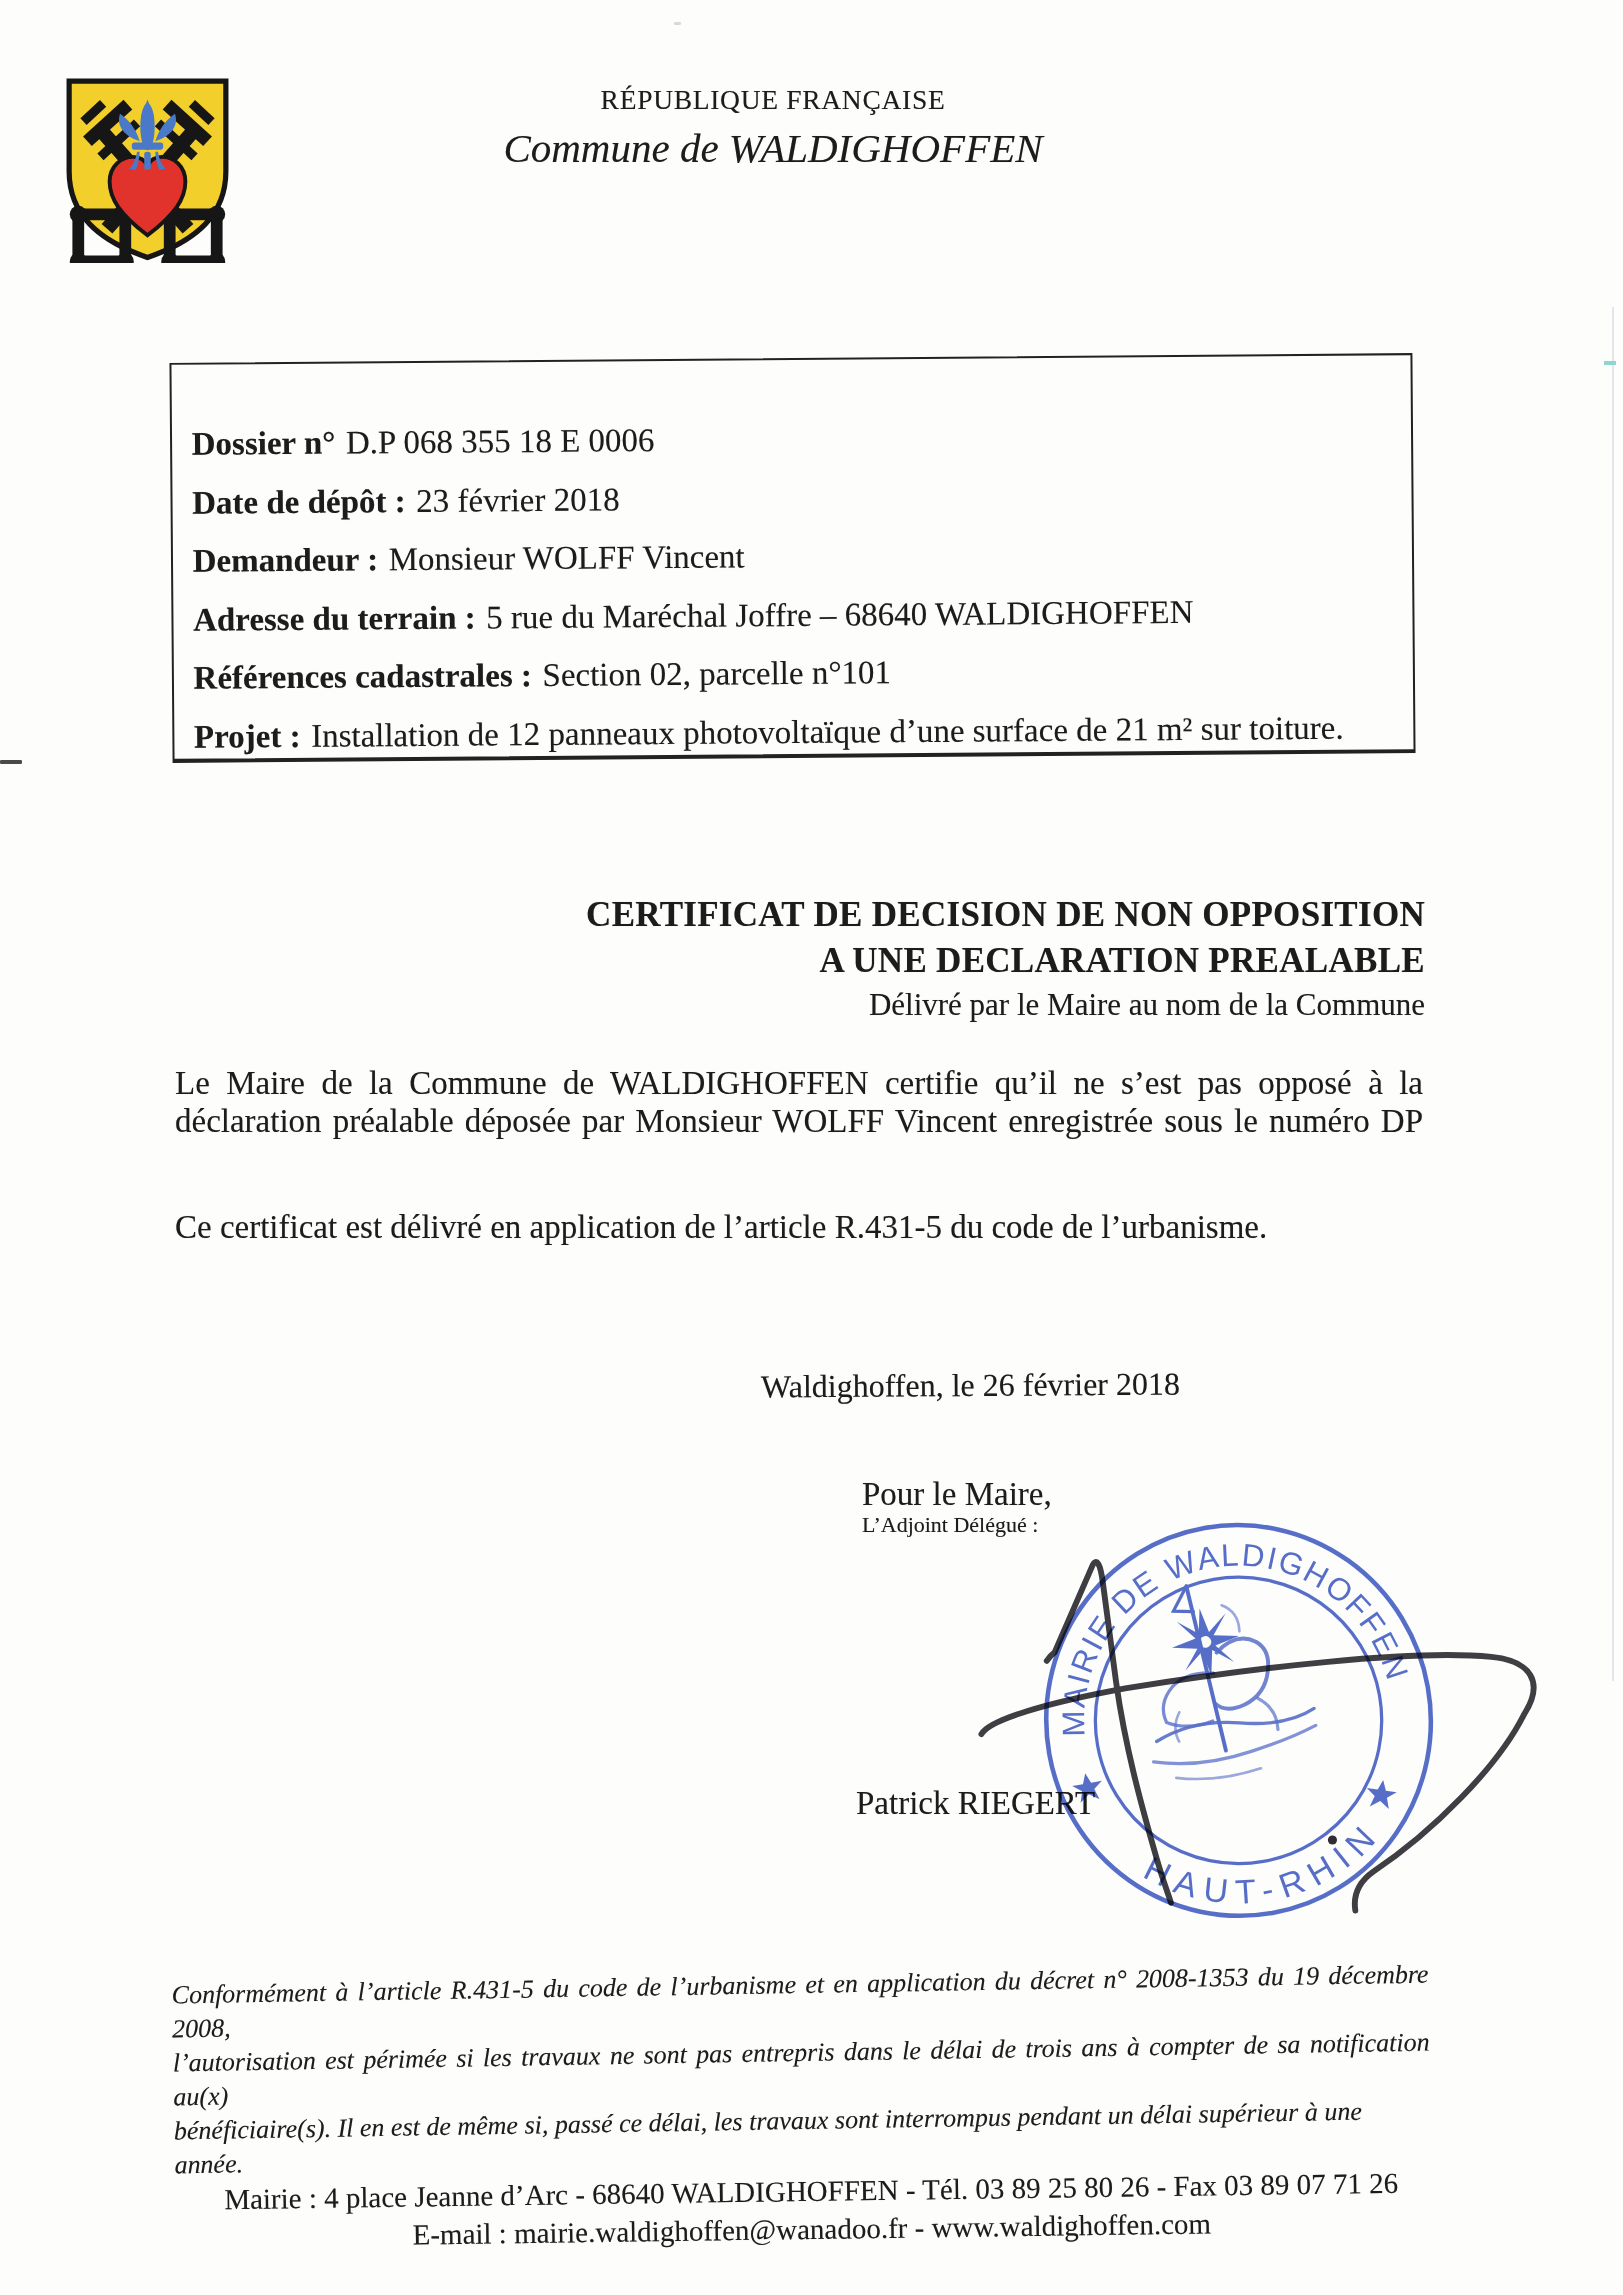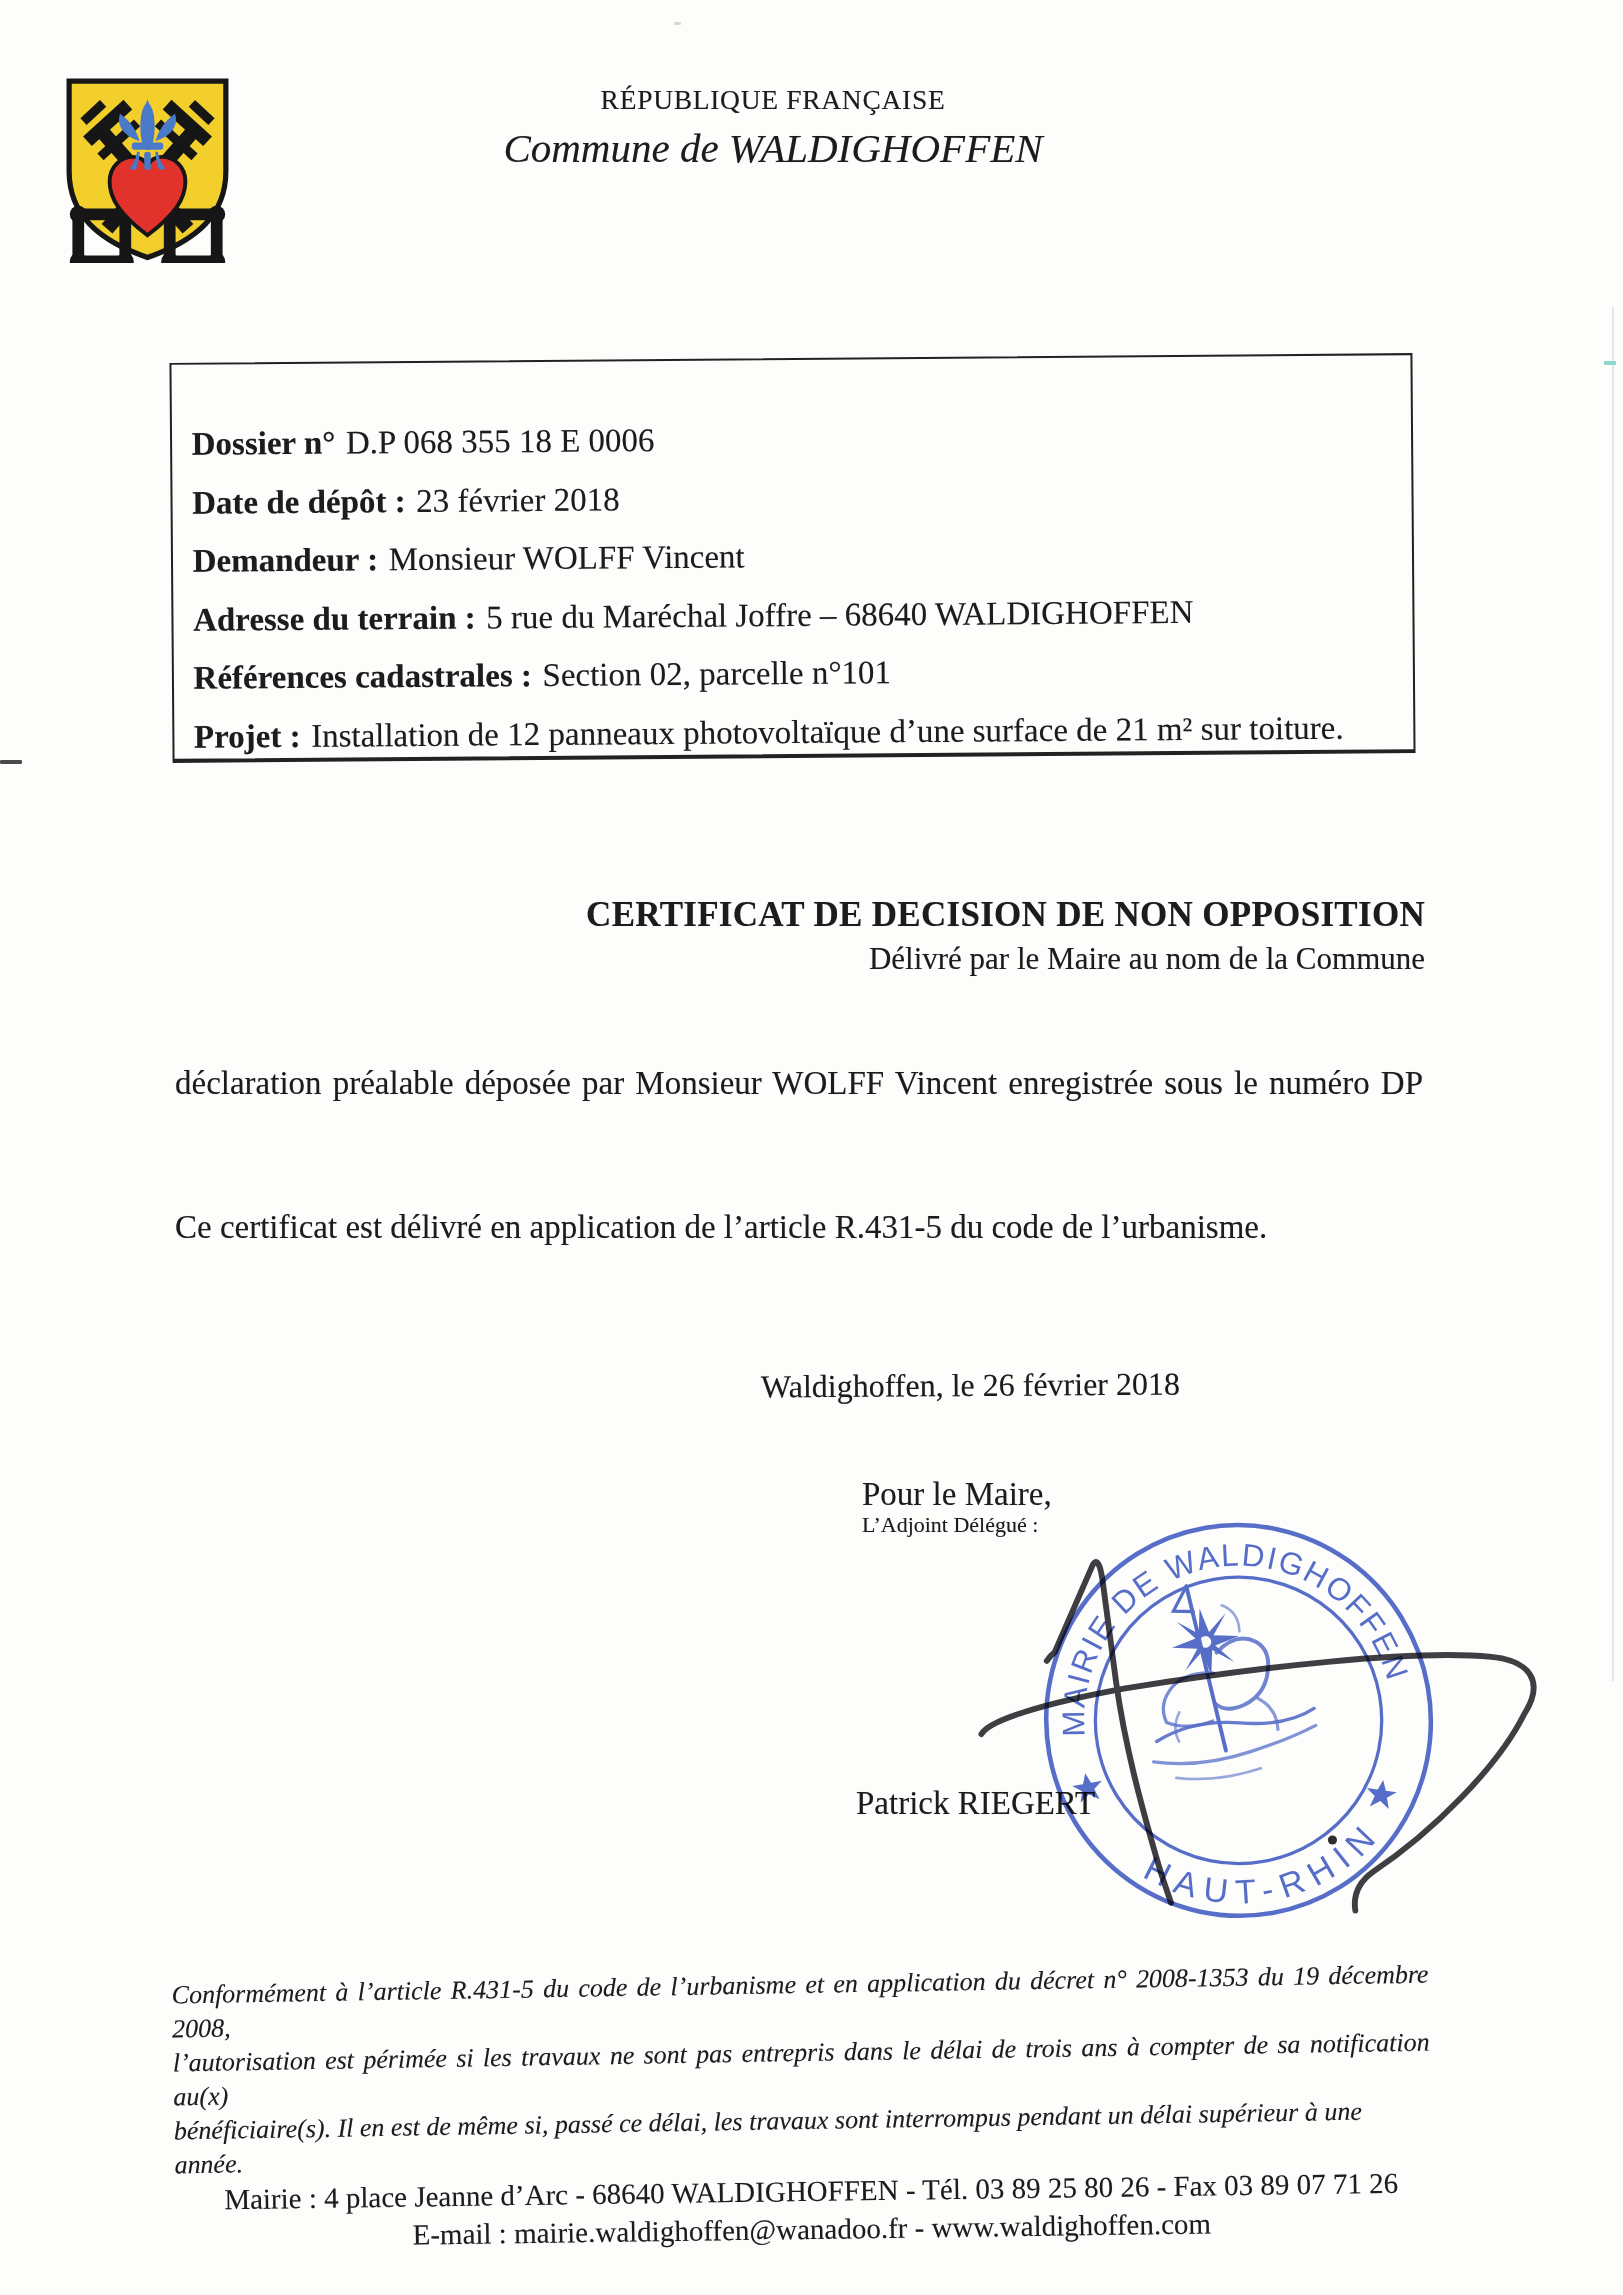--- a/index.html
+++ b/index.html
@@ -112,24 +112,26 @@
     <div class="drow">
       <span class="dlbl">Références cadastrales :</span><span>Section 02, parcelle n°101</span>
     </div>
     <div class="drow">
       <span class="dlbl">Projet :</span><span>Installation de 12 panneaux photovoltaïque d’une surface de 21 m² sur toiture.</span>
     </div>
   </div>
 
   <div class="abs doc" id="title-block">
     <div class="tl">CERTIFICAT DE DECISION DE NON OPPOSITION</div>
+    <div class="tl">A UNE DECLARATION PREALABLE</div>
     <div class="tsub">Délivré par le Maire au nom de la Commune</div>
   </div>
 
   <div class="abs doc" id="para1">
+    <div class="jline">Le Maire de la Commune de WALDIGHOFFEN certifie qu’il ne s’est pas opposé à la</div>
     <div class="jline">déclaration préalable déposée par Monsieur WOLFF Vincent enregistrée sous le numéro DP</div>
   </div>
   <div class="abs doc" id="para2">Ce certificat est délivré en application de l’article R.431-5 du code de l’urbanisme.</div>
 
   <div class="abs doc" id="dateline">Waldighoffen, le 26 février 2018</div>
 
   <div class="abs doc" id="sig-for">Pour le Maire,</div>
   <div class="abs doc" id="sig-role">L’Adjoint Délégué :</div>
   <div class="abs doc" id="sig-name">Patrick RIEGERT</div>
 

